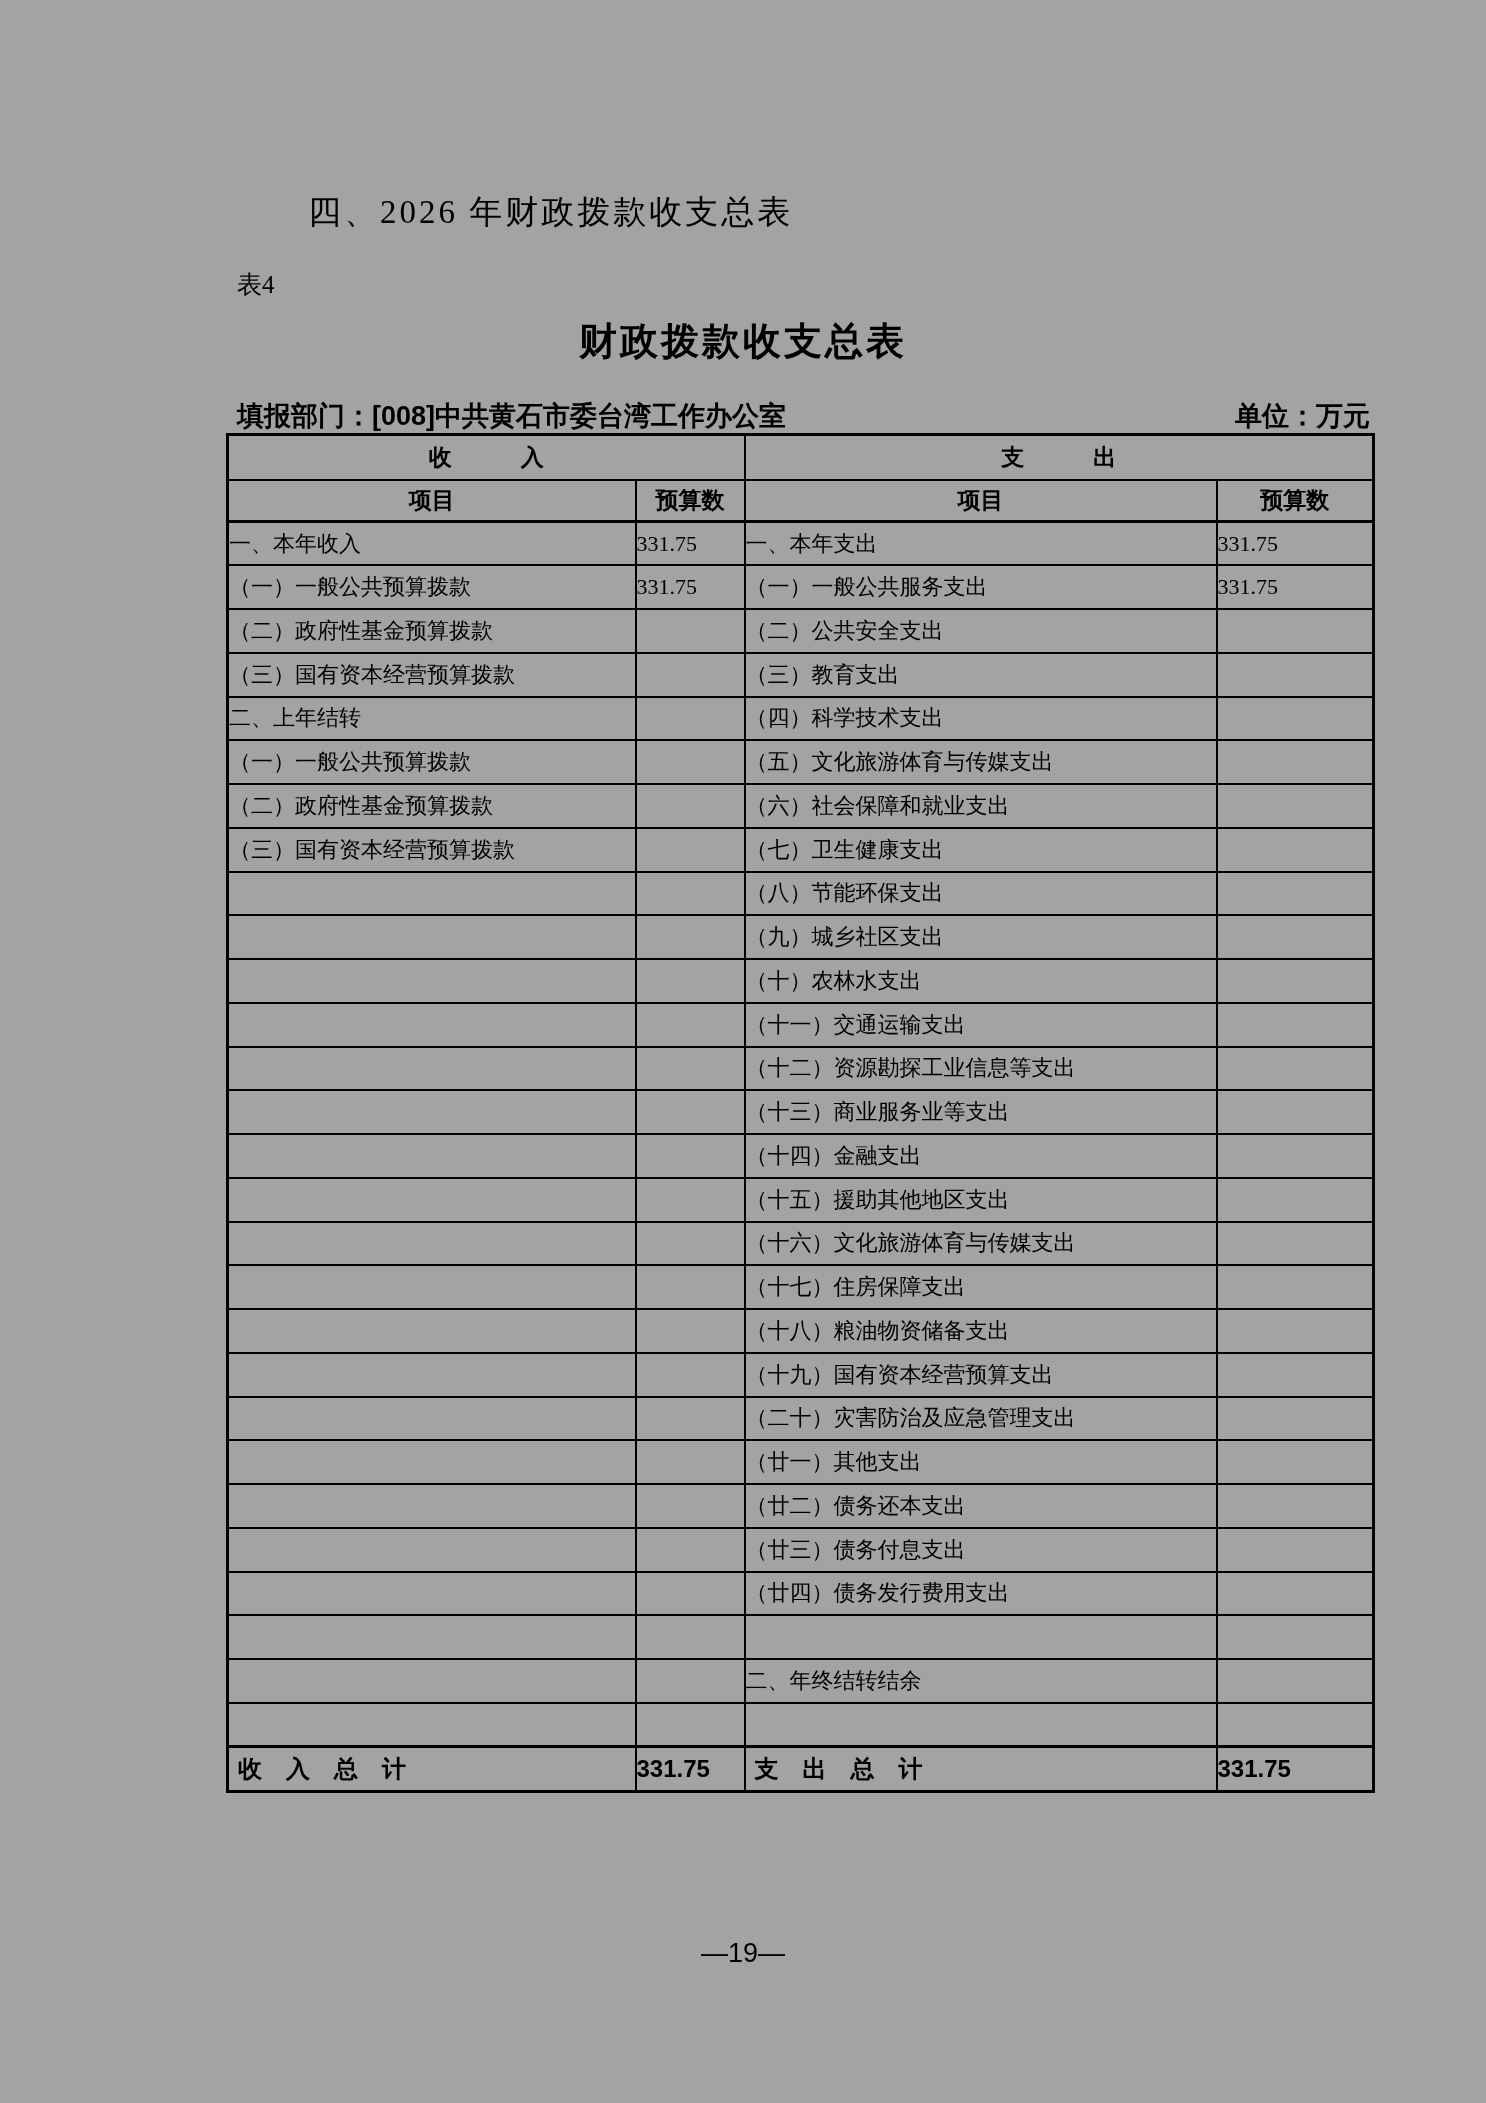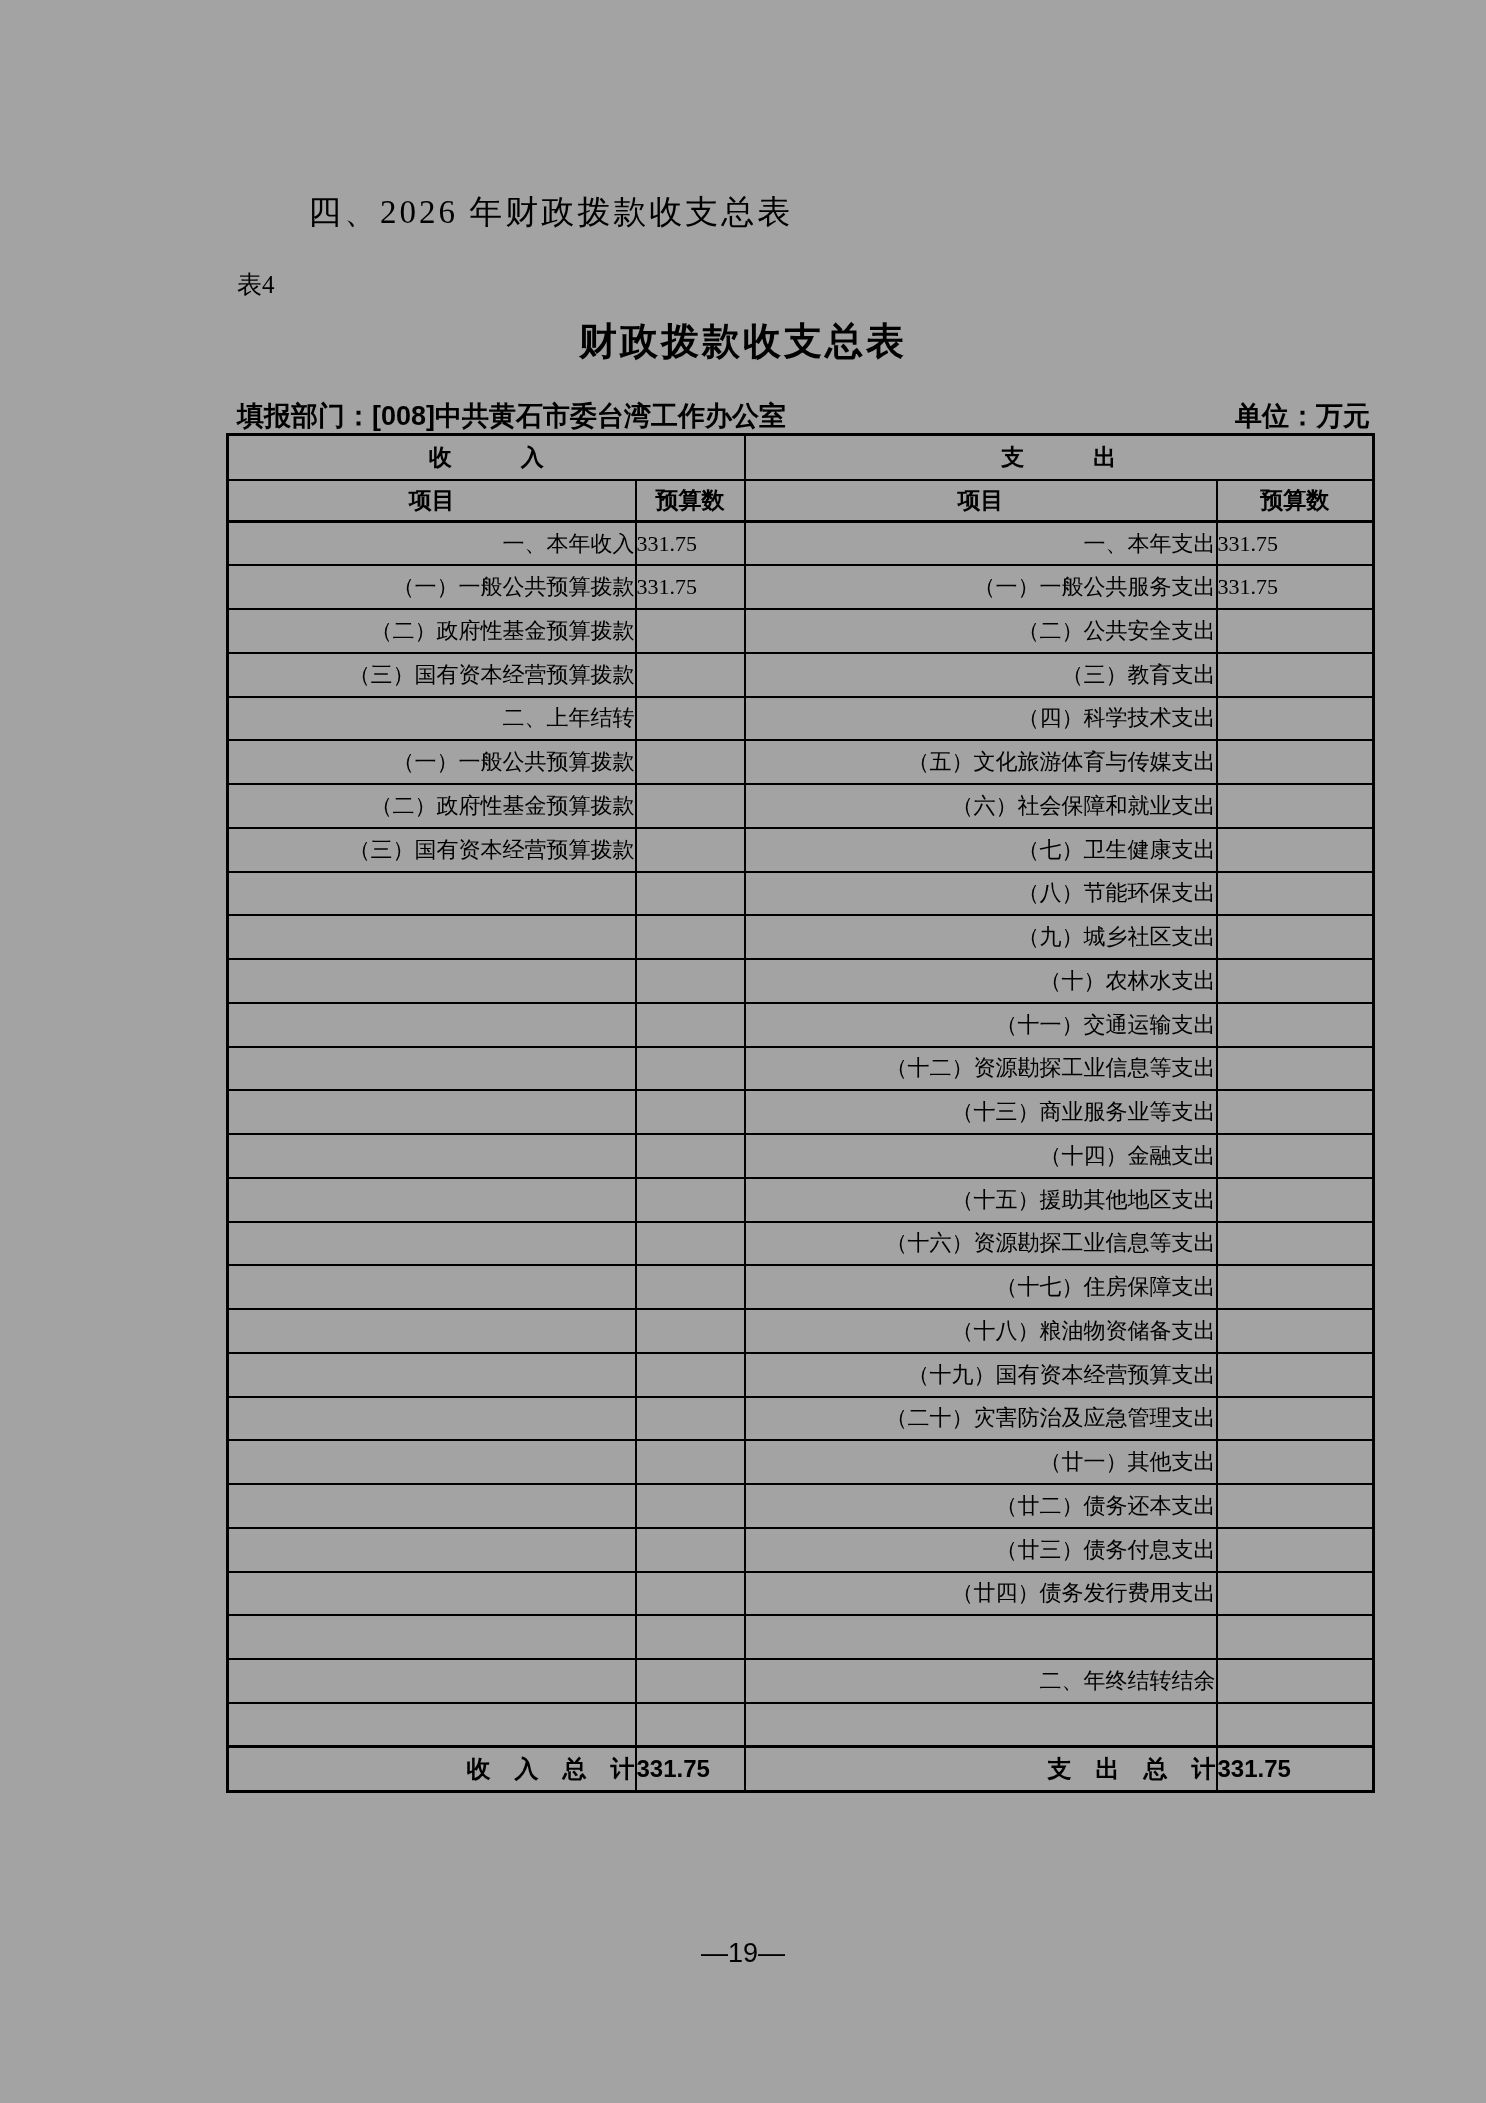--- a/index.html
+++ b/index.html
@@ -68,21 +68,21 @@
     font-size: 23px;
     font-weight: bold;
     text-align: center;
   }
   tr.hdr1 { height: 45px; }
   tr.hdr2 { height: 42px; }
   tr.hdr2 th { border-bottom: 3px solid #000; }
   tr.data-row { height: 43.75px; }
   td.item-cell {
     font-size: 22px;
-    text-align: right;
+    text-align: left;
     padding-left: 7px;
   }
   td.value-cell {
     font-size: 22px;
     text-align: left;
     padding-right: 9px;
   }
   tr.total-row { height: 45px; }
   tr.total-row td {
     border-top: 3px solid #000;
@@ -228,21 +228,21 @@
         </tr>
         <tr class="data-row">
           <td class="item-cell"></td>
           <td class="value-cell"></td>
           <td class="item-cell">（十五）援助其他地区支出</td>
           <td class="value-cell"></td>
         </tr>
         <tr class="data-row">
           <td class="item-cell"></td>
           <td class="value-cell"></td>
-          <td class="item-cell">（十六）资源勘探工业信息等支出</td>
+          <td class="item-cell">（十六）文化旅游体育与传媒支出</td>
           <td class="value-cell"></td>
         </tr>
         <tr class="data-row">
           <td class="item-cell"></td>
           <td class="value-cell"></td>
           <td class="item-cell">（十七）住房保障支出</td>
           <td class="value-cell"></td>
         </tr>
         <tr class="data-row">
           <td class="item-cell"></td>

